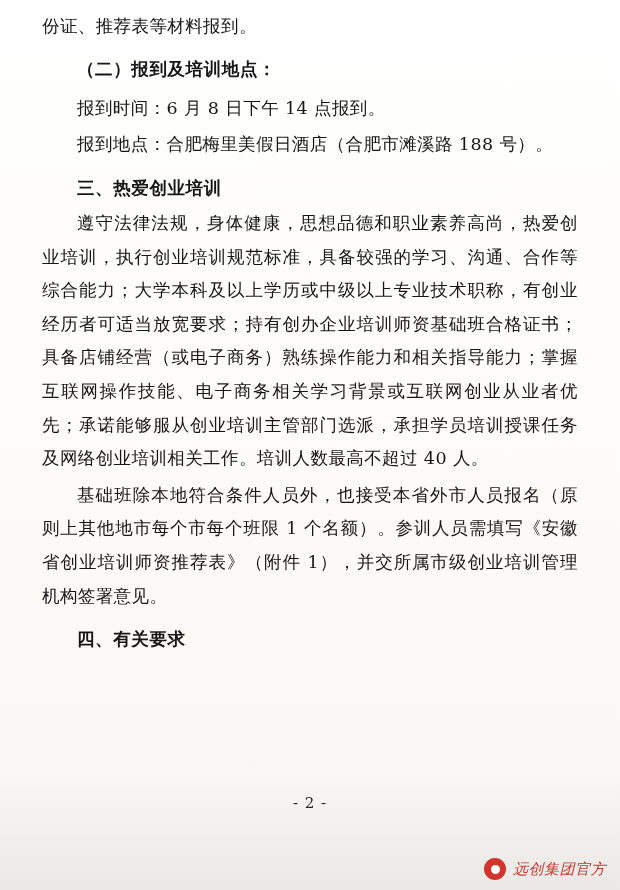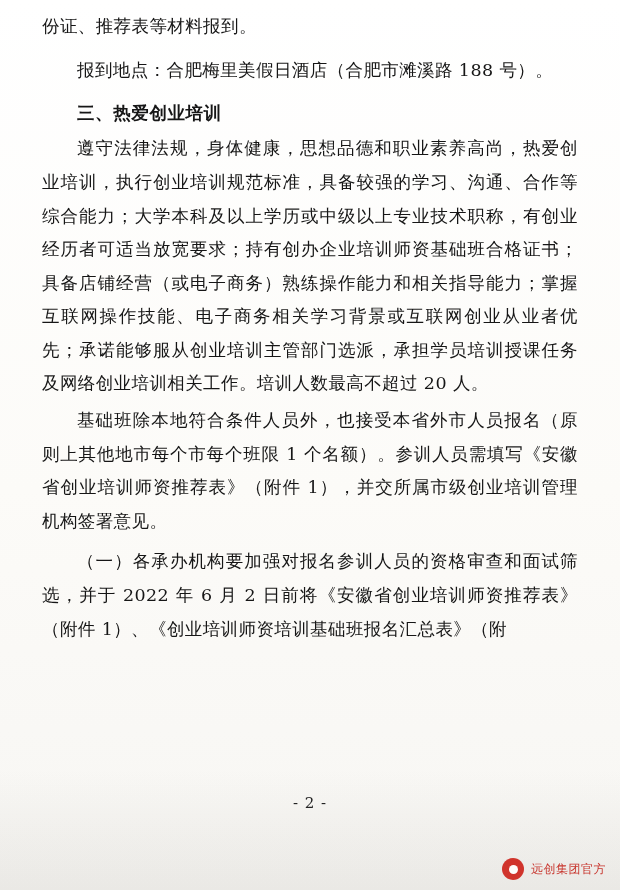--- a/index.html
+++ b/index.html
@@ -95,63 +95,66 @@
     left: 50%;
     top: 50%;
     width: 9px;
     height: 9px;
     margin-left: -4.5px;
     margin-top: -4.5px;
     border-radius: 50%;
     background: #fdfdfb;
   }
   .footer-text {
-    font-size: 12px;
+    font-size: 15px;
     color: #c8372f;
     font-family: "Liberation Sans", sans-serif;
     letter-spacing: 0.5px;
     white-space: nowrap;
+    font-style: italic;
   }
   .scan-shadow {
     position: absolute;
     left: 0; right: 0; bottom: 0;
     height: 120px;
     background: linear-gradient(180deg, rgba(0,0,0,0) 0%, rgba(120,115,105,0.10) 100%);
     z-index: 1;
     pointer-events: none;
   }
 </style>
 </head>
 <body>
 
 <div class="page">
   <div class="content">
 
     <p class="block">份证、推荐表等材料报到。</p>
 
     <div class="gap-sm"></div>
 
+    <p class="heading">（二）报到及培训地点：</p>
 
     <div class="gap-sm"></div>
 
+    <p class="indent2">报到时间：6 月 8 日下午 14 点报到。</p>
 
     <p class="indent2">报到地点：合肥梅里美假日酒店（合肥市滩溪路 188 号）。</p>
 
     <div class="gap-sm"></div>
 
     <p class="heading">三、热爱创业培训</p>
 
-    <p class="indent2">遵守法律法规，身体健康，思想品德和职业素养高尚，热爱创业培训，执行创业培训规范标准，具备较强的学习、沟通、合作等综合能力；大学本科及以上学历或中级以上专业技术职称，有创业经历者可适当放宽要求；持有创办企业培训师资基础班合格证书；具备店铺经营（或电子商务）熟练操作能力和相关指导能力；掌握互联网操作技能、电子商务相关学习背景或互联网创业从业者优先；承诺能够服从创业培训主管部门选派，承担学员培训授课任务及网络创业培训相关工作。培训人数最高不超过 20 人。</p>
+    <p class="indent2">遵守法律法规，身体健康，思想品德和职业素养高尚，热爱创业培训，执行创业培训规范标准，具备较强的学习、沟通、合作等综合能力；大学本科及以上学历或中级以上专业技术职称，有创业经历者可适当放宽要求；持有创办企业培训师资基础班合格证书；具备店铺经营（或电子商务）熟练操作能力和相关指导能力；掌握互联网操作技能、电子商务相关学习背景或互联网创业从业者优先；承诺能够服从创业培训主管部门选派，承担学员培训授课任务及网络创业培训相关工作。培训人数最高不超过 40 人。</p>
 
     <p class="indent2">基础班除本地符合条件人员外，也接受本省外市人员报名（原则上其他地市每个市每个班限 1 个名额）。参训人员需填写《安徽省创业培训师资推荐表》（附件 1），并交所属市级创业培训管理机构签署意见。</p>
 
     <div class="gap-sm"></div>
 
+    <p class="heading">四、有关要求</p>
 
-    <p class="indent2">（一）各承办机构要加强对报名参训人员的资格审查和面试筛选，并于 2022 年 6 月 2 日前将《安徽省创业培训师资推荐表》（附件 1）、《创业培训师资培训基础班报名汇总表》（附</p>
 
   </div>
 
   <div class="page-number">- 2 -</div>
 
   <div class="scan-shadow"></div>
 
   <div class="footer-badge">
     <span class="footer-logo"></span>
     <span class="footer-text">远创集团官方</span>

